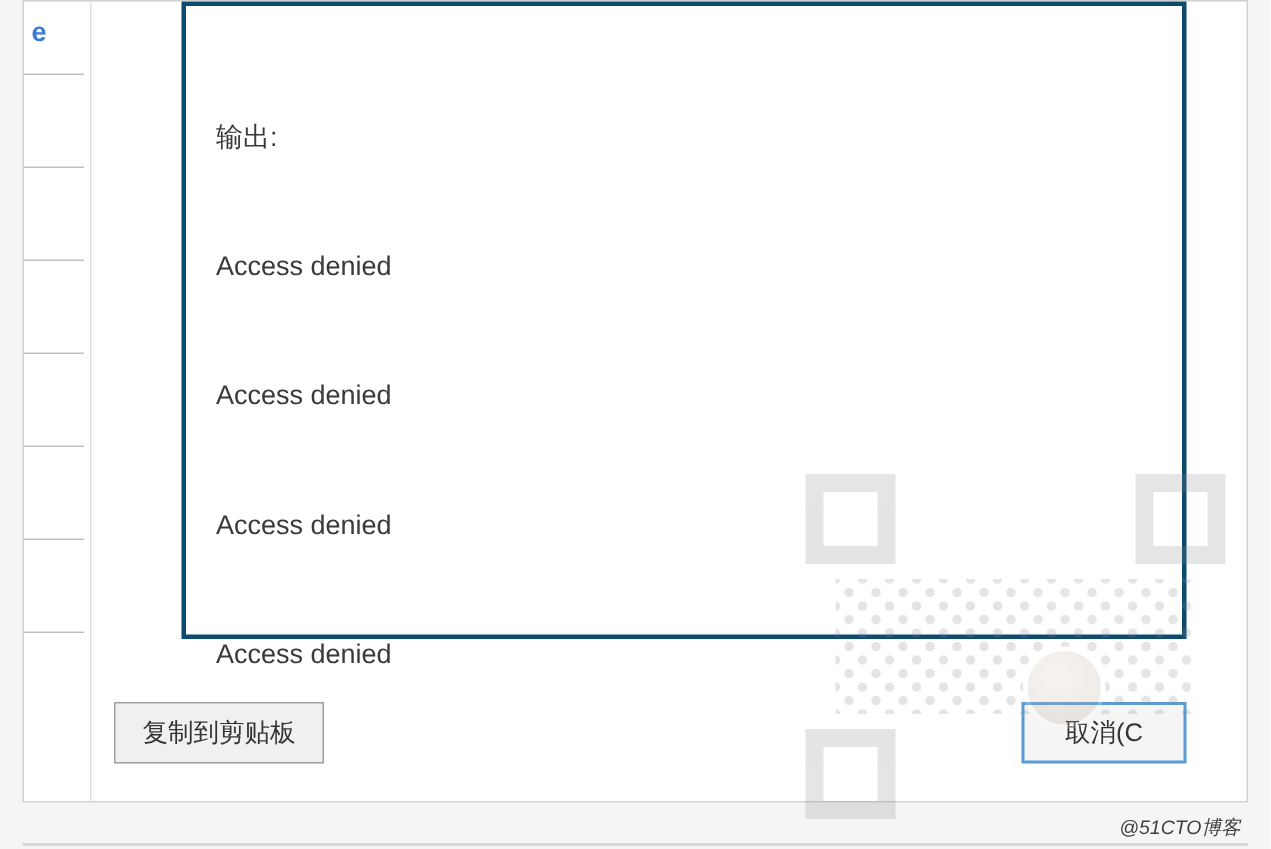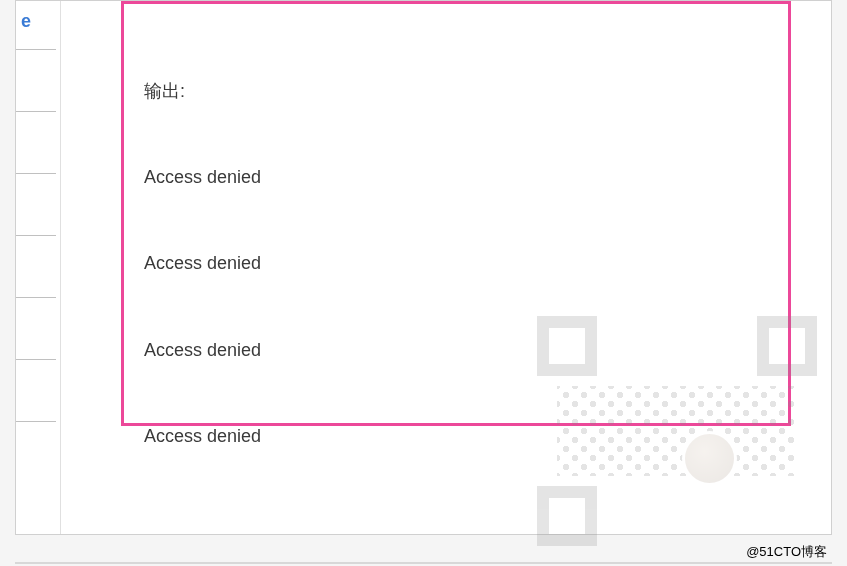--- a/index.html
+++ b/index.html
@@ -45,21 +45,21 @@
       font-weight: bold;
     }
     .dialog-wrapper {
       position: absolute;
       left: 55px;
       top: 0;
       right: 20px;
       bottom: 90px;
     }
     .text-panel {
-      border: 3px solid #ec4899;
+      border: 3px solid #0c4a6e;
       background: #ffffff;
       padding: 15px 20px;
       height: 425px;
       position: relative;
       margin-left: 50px;
       margin-right: 20px;
     }
     .error-content {
       font-size: 18px;
       line-height: 1.6;
@@ -88,22 +88,23 @@
     }
     .btn-cancel {
       border: 2px solid #5b9bd5;
       background: #f5f5f5;
       padding: 7px 17px;
     }
     .watermark {
       position: absolute;
       bottom: 5px;
       right: 20px;
-      color: #000000;
+      color: #404040;
       font-size: 13px;
+      font-style: italic;
     }
     .qr-overlay {
       position: absolute;
       right: 30px;
       bottom: 20px;
       width: 280px;
       height: 230px;
       opacity: 0.22;
       pointer-events: none;
     }
@@ -174,20 +175,24 @@
         
         
         
         <div></div>
         
         
       </div>
     </div>
   </div>
 
+  <div class="button-bar">
+    <button class="btn">复制到剪贴板</button>
+    <button class="btn btn-cancel">取消(C</button>
+  </div>
 </div>
 
 <hr class="bottom-line">
 
 <div class="qr-overlay">
   <div class="qr-corner qr-tl"></div>
   <div class="qr-corner qr-tr"></div>
   <div class="qr-corner qr-bl"></div>
   <div class="qr-dots"></div>
   <div class="qr-avatar"></div>

